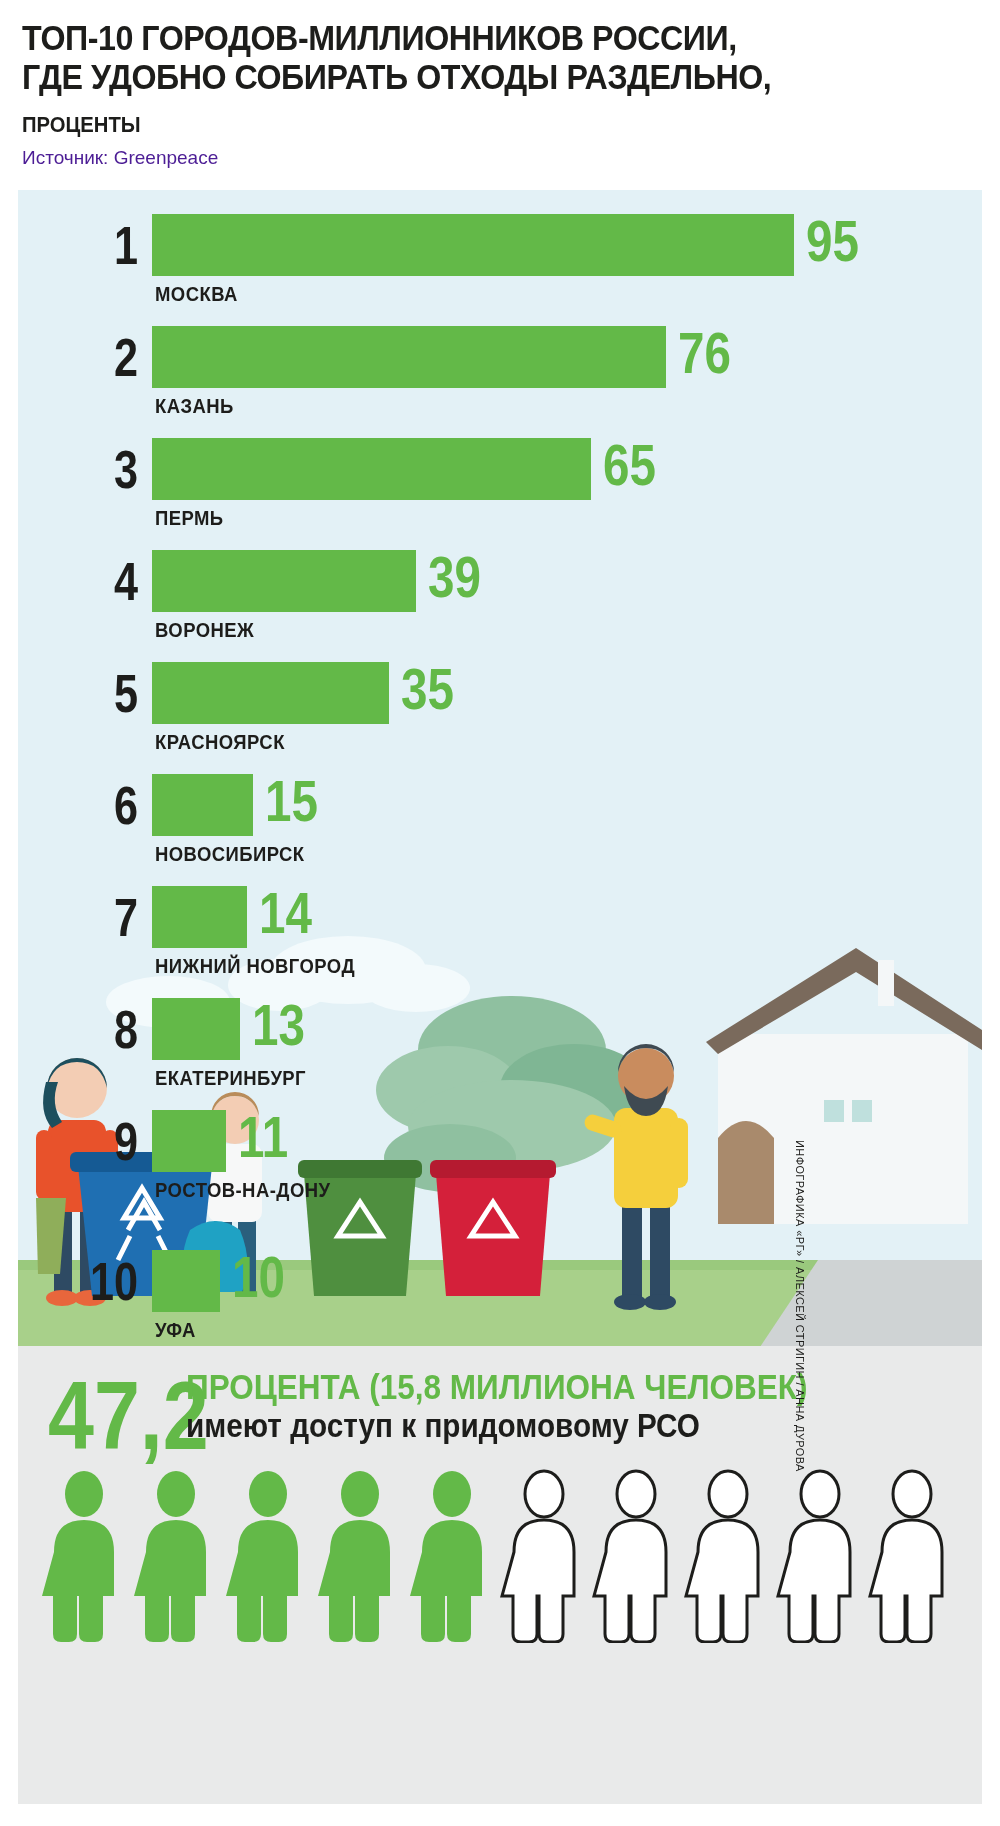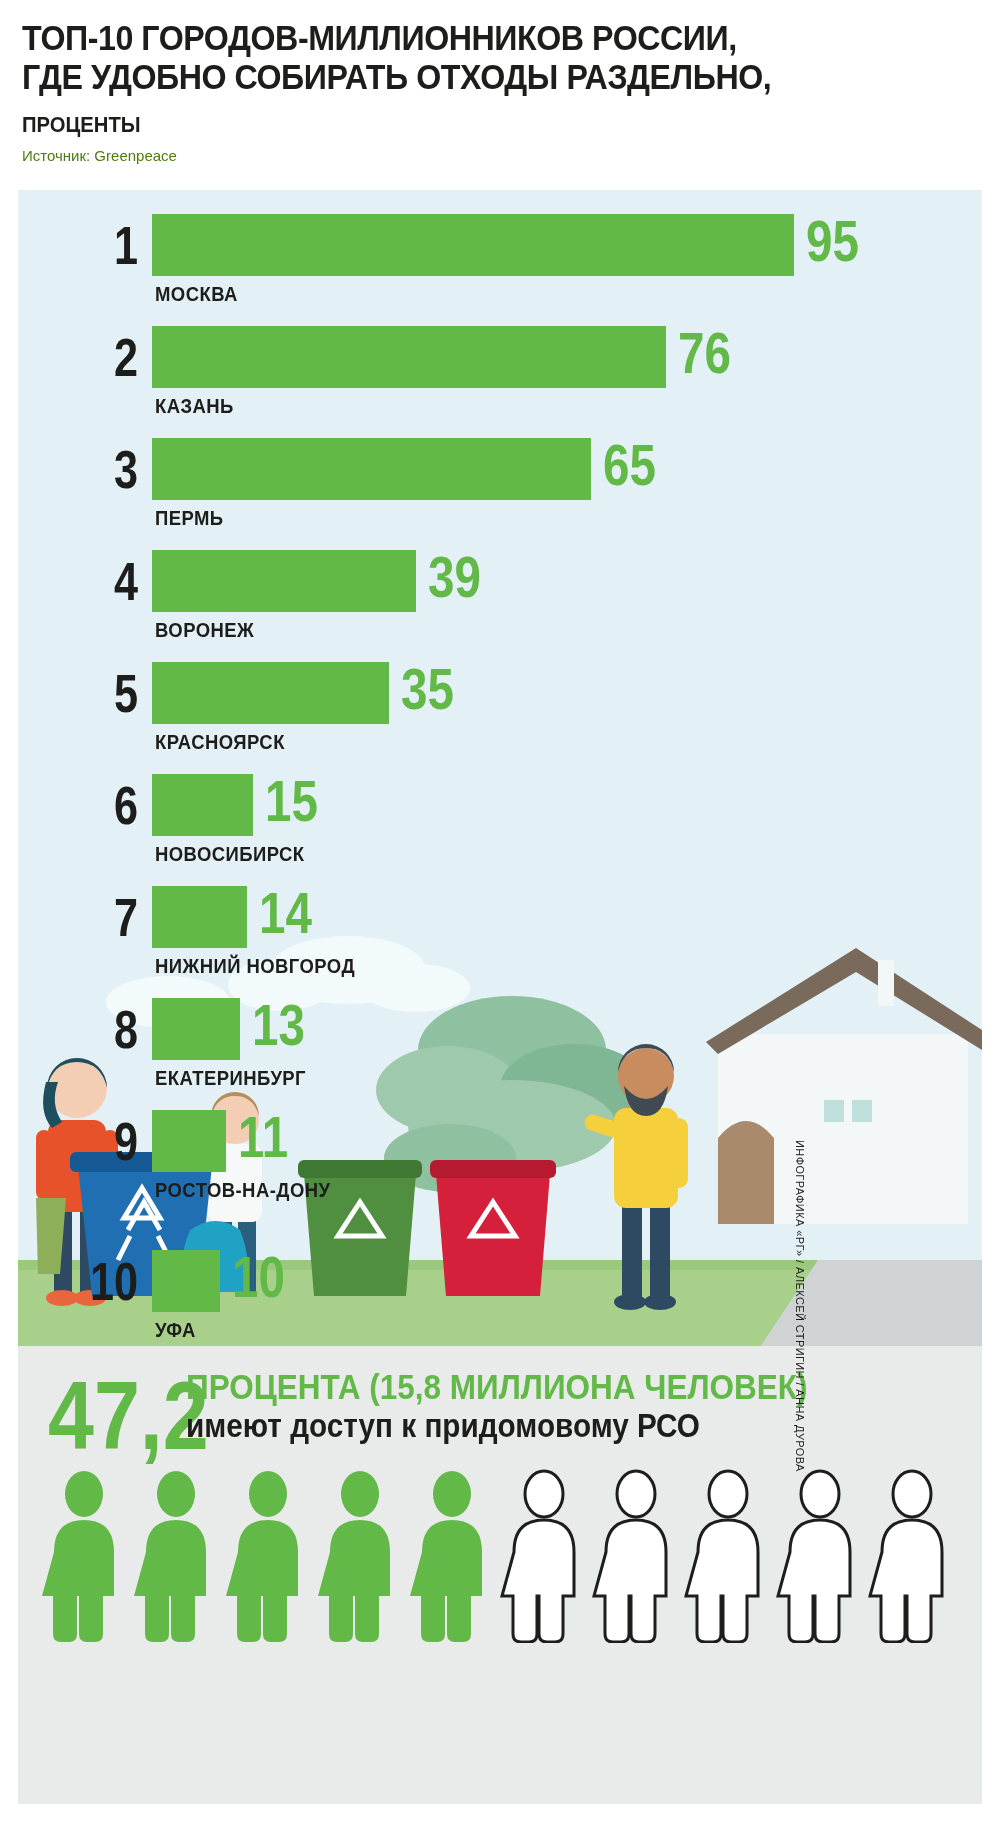--- a/index.html
+++ b/index.html
@@ -22,21 +22,21 @@
   #title-l1 { position:absolute; left:22px; top:18px; }
   #title-l2 { position:absolute; left:22px; top:57px; }
   #subtitle {
     position:absolute; left:22px; top:112px;
     font-family:"Liberation Sans Narrow","Liberation Sans",sans-serif;
     font-weight:bold; font-size:22px; color:#1d1d1b; letter-spacing:0px;
     transform:scaleX(0.92); transform-origin:left center;
   }
   #source {
     position:absolute; left:22px; top:147px;
-    font-size:15px; color:#4d7c0f; font-weight:400;
+    font-size:19px; color:#4c1d95; font-weight:400;
   }
 
   
   #panel {
     position:absolute; left:18px; top:190px; width:964px; height:1160px;
     background:#e3f1f6; overflow:hidden;
   }
 
   
   .scene { position:absolute; left:0; bottom:0; width:964px; height:420px; }

